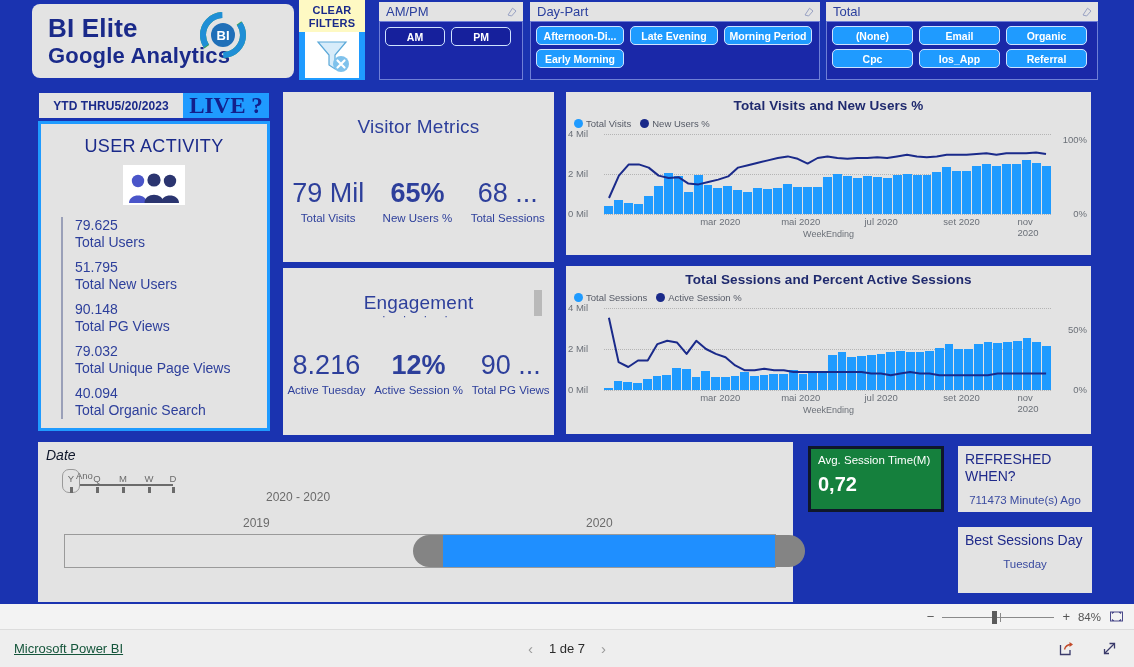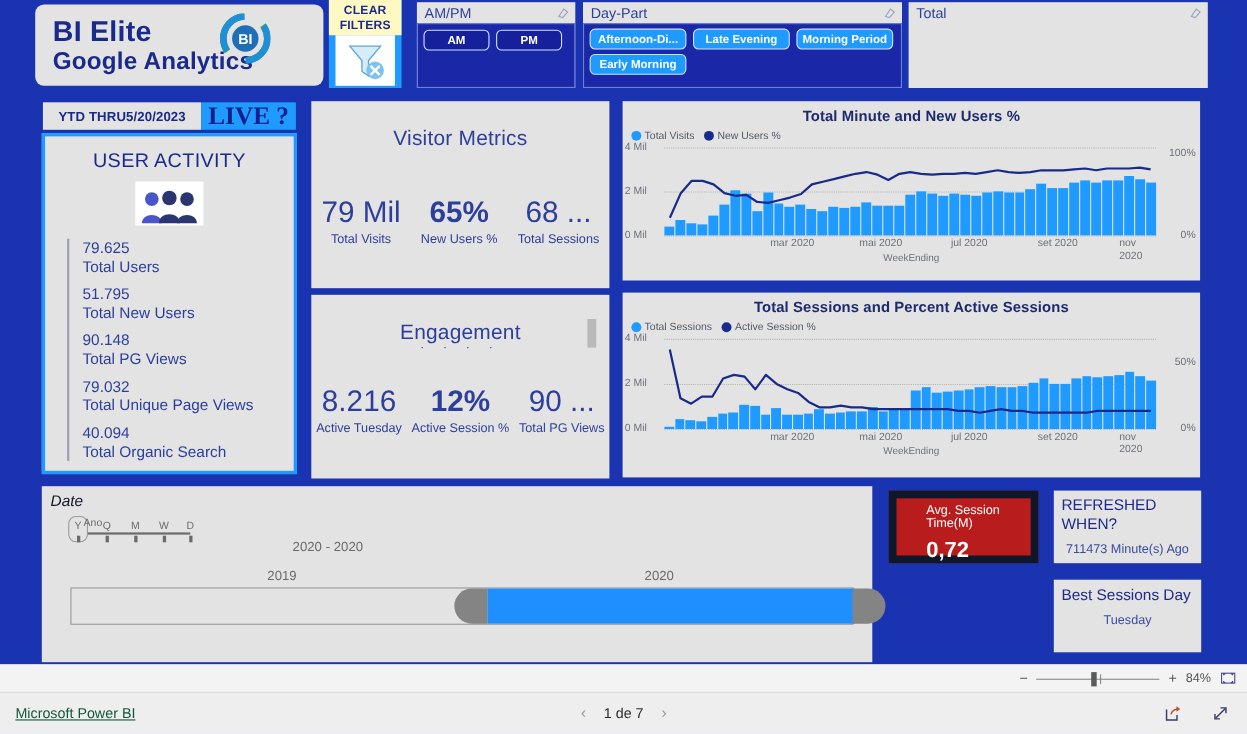--- a/index.html
+++ b/index.html
@@ -167,21 +167,21 @@
     position: absolute; left: 378px; top: 0; width: 334px; height: 32px; background: #1f8fff;
   }
   .slider-handle {
     position: absolute; top: 0px; width: 30px; height: 32px; background: #848484;
   }
   #handle-left  { left: 348px; border-radius: 16px 0 0 16px; }
   #handle-right { left: 710px; border-radius: 0 16px 16px 0; }
   
   .mini-card { position: absolute; }
   .mini-blue {
-    background: #b91c1c; border: 7px solid #0f172a; padding-left: 20px;
+    background: #15803d; border: 3px solid #0f172a;
   }
   .mini-blue .mini-title { color: #ffffff; font-size: 11.5px; padding: 5px 0 0 7px; }
   .mini-blue .mini-value { color: #ffffff; font-size: 20px; font-weight: bold; padding: 7px 0 0 7px; }
   .mini-grey { background: #e3e3e3; }
   .mini-grey .mini-title { color: #1f2a8a; font-size: 14px; padding: 5px 0 0 7px; line-height: 17px; }
   .mini-grey .mini-value { color: #3a4ba0; font-size: 11.5px; text-align: center; padding-top: 9px; }
   
   #zoom-bar {
     position: absolute; left: 0; top: 604px; width: 1134px; height: 26px;
     background: #f3f3f3; border-bottom: 1px solid #dcdcdc;
@@ -270,20 +270,28 @@
         <div class="chip light" style="width:88px; height:19px;">Early Morning</div>
       </div>
     </div>
 
     <div class="slicer" style="left:826px; top:2px; width:272px; height:78px;">
       <div class="slicer-head">
         <span>Total</span>
         <svg class="eraser-icon" width="12" height="12" viewBox="0 0 12 12">
           <path d="M2 9 L6.5 2.2 L10 5 L5.6 10 Z" fill="none" stroke="#5a6aa8" stroke-width="1"></path>
         </svg>
+      </div>
+      <div class="slicer-body" style="height:59px;">
+        <div class="chip light" style="width:81px; height:19px;">(None)</div>
+        <div class="chip light" style="width:81px; height:19px;">Email</div>
+        <div class="chip light" style="width:81px; height:19px;">Organic</div>
+        <div class="chip light" style="width:81px; height:19px;">Cpc</div>
+        <div class="chip light" style="width:81px; height:19px;">Ios_App</div>
+        <div class="chip light" style="width:81px; height:19px;">Referral</div>
       </div>
     </div>
   </div>
 
   <div id="ytd-strip">
     <div id="ytd-label">YTD THRU5/20/2023</div>
     <div id="live-label">LIVE ?</div>
   </div>
 
   <div id="user-activity">
@@ -354,21 +362,21 @@
         <div class="kpi-sub">Active Session %</div>
       </div>
       <div class="kpi-item">
         <div class="kpi-big">90 ...</div>
         <div class="kpi-sub">Total PG Views</div>
       </div>
     </div>
   </div>
 
   <div class="chart-panel" id="chart-1" style="left:566px; top:92px; width:525px; height:163px;">
-    <div class="chart-title">Total Minute and New Users %</div>
+    <div class="chart-title">Total Visits and New Users %</div>
     <div class="chart-legend">
       <div class="legend-item">
         <span class="legend-dot" style="background:#1f9bff;"></span>
         <span class="legend-text">Total Visits</span>
       </div>
       <div class="legend-item">
         <span class="legend-dot" style="background:#1a2a8a;"></span>
         <span class="legend-text">New Users %</span>
       </div>
     </div>

